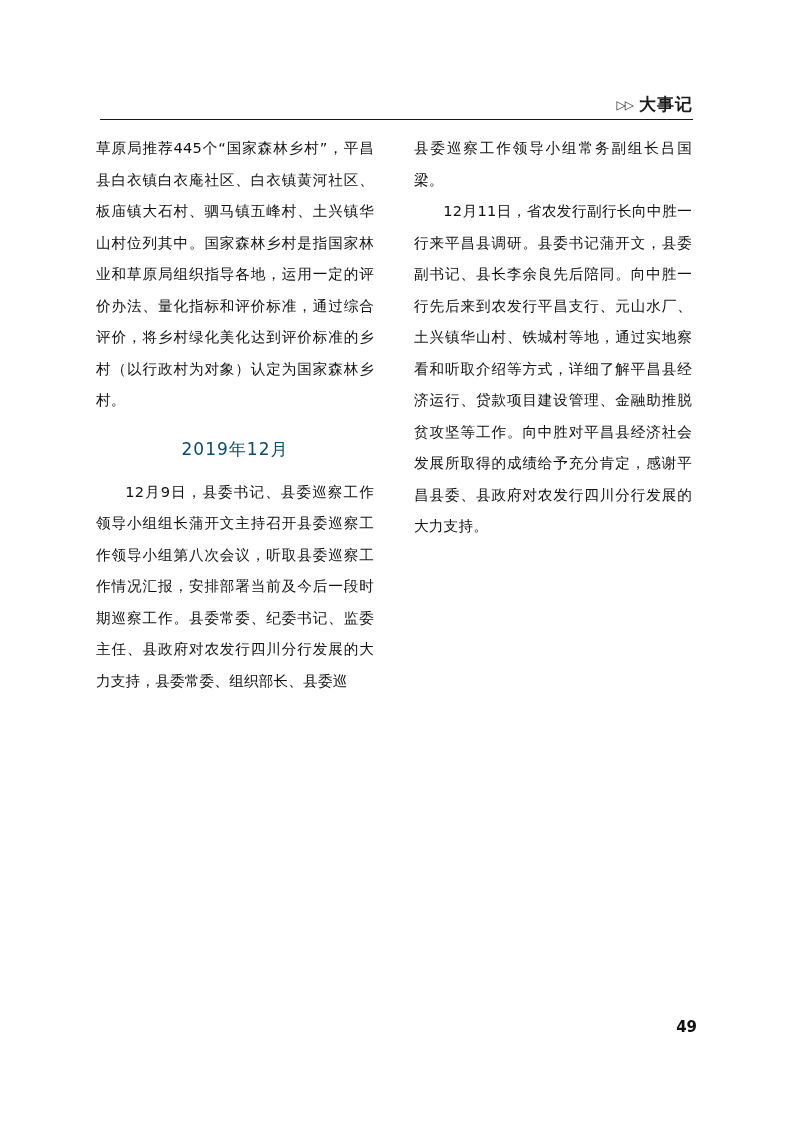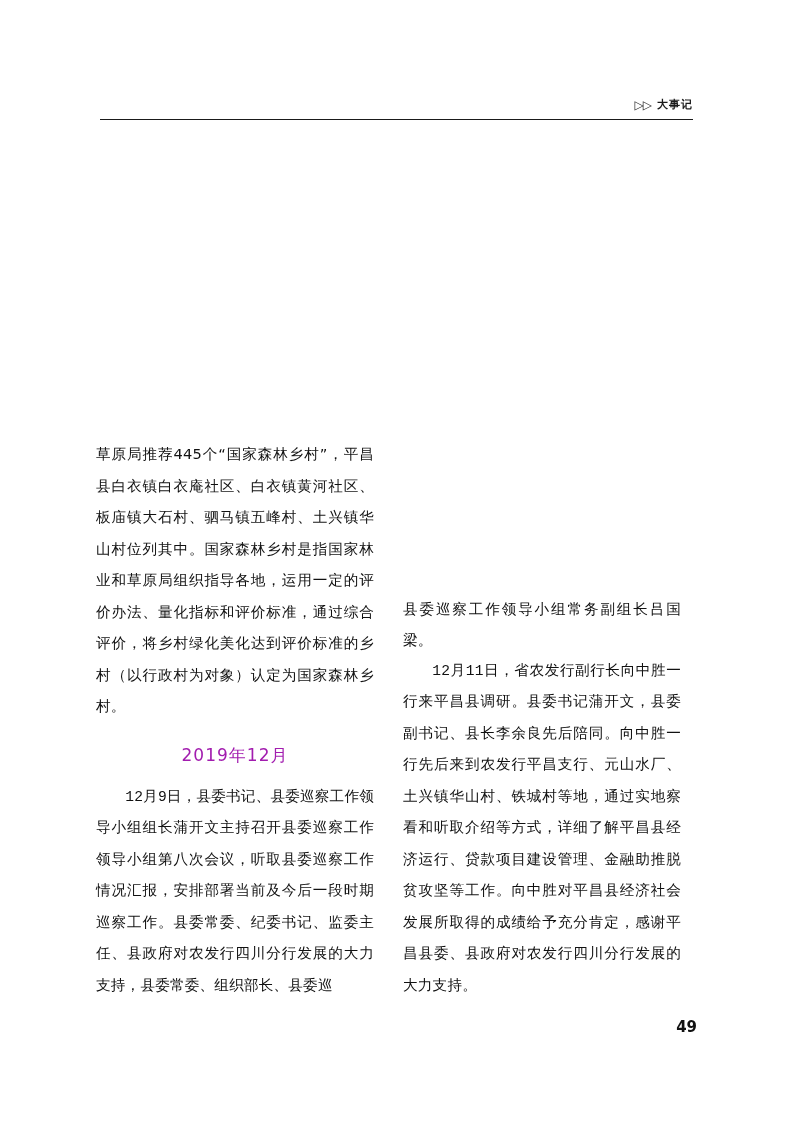--- a/index.html
+++ b/index.html
@@ -36,67 +36,65 @@
   .header-arrows {
     color: #2b2b2b;
     font-size: 12px;
     letter-spacing: -1px;
     line-height: 1;
     position: relative;
     top: 1px;
   }
   .header-title {
     font-family: "DejaVu Sans", sans-serif;
-    font-size: 11px;
+    font-size: 17px;
     font-weight: bold;
     color: #1a1a1a;
     letter-spacing: 1px;
   }
   .header-rule {
     position: absolute;
     left: 0;
     right: 0;
     bottom: 0;
     border-bottom: 1.2px solid #1a1a1a;
   }
   .columns {
     position: absolute;
     top: 132px;
     left: 96px;
     right: 96px;
     bottom: 120px;
     display: flex;
-    gap: 29px;
-    align-items: flex-end;
+    gap: 40px;
   }
   .col {
     width: 278px;
     flex: 0 0 278px;
   }
   p.para {
     margin: 0 0 0 0;
     font-family: "DejaVu Sans", "Liberation Sans", sans-serif;
     font-size: 14.6px;
     line-height: 31.5px;
     color: #111111;
     text-align: justify;
     text-justify: inter-ideograph;
     letter-spacing: 0.2px;
   }
   p.indent {
     text-indent: 2em;
-    font-family: Liberation Mono, monospace;
   }
   .section-title {
     margin: 16px 0 10px 0;
     text-align: center;
     font-family: "DejaVu Sans", "Liberation Sans", sans-serif;
     font-size: 17px;
     font-weight: normal;
-    color: #a21caf;
+    color: #0c4a6e;
     letter-spacing: 1px;
     line-height: 34px;
   }
   .page-number {
     position: absolute;
     right: 96px;
     bottom: 86px;
     font-family: "DejaVu Sans", sans-serif;
     font-size: 15px;
     font-weight: bold;

